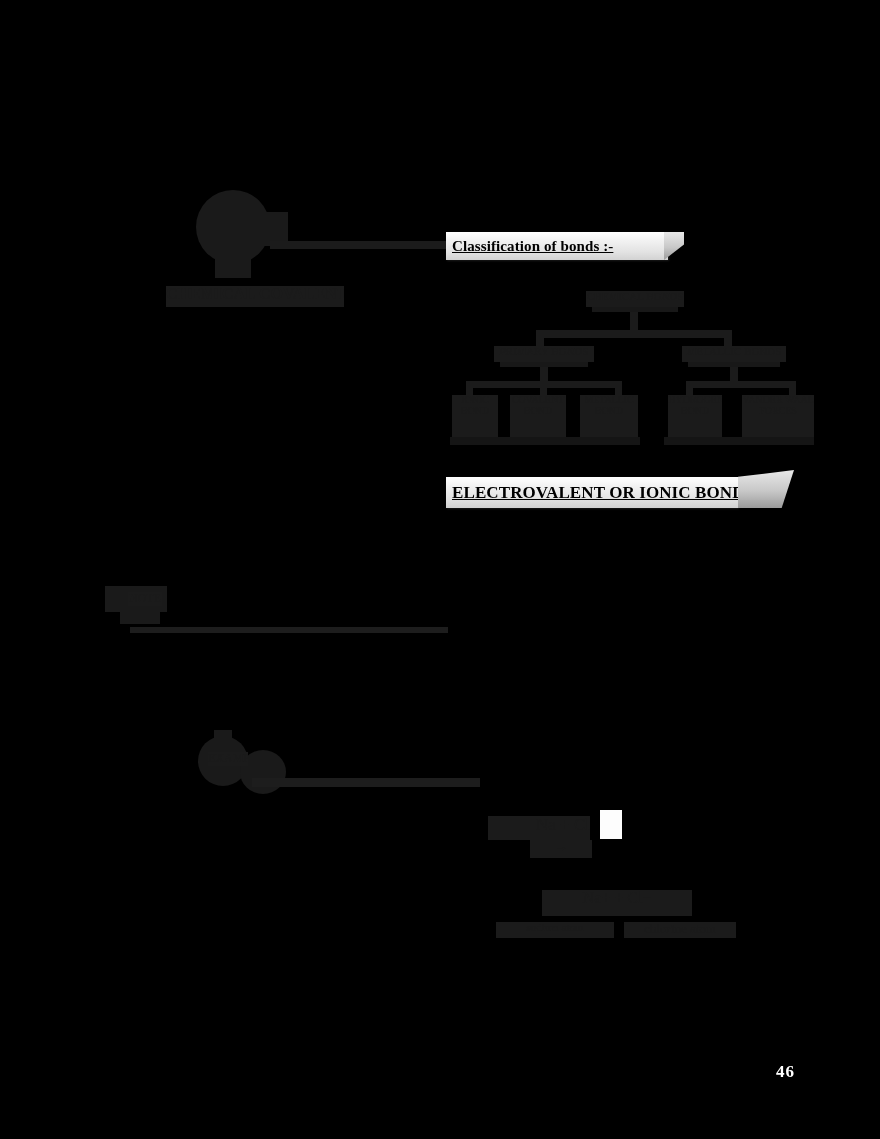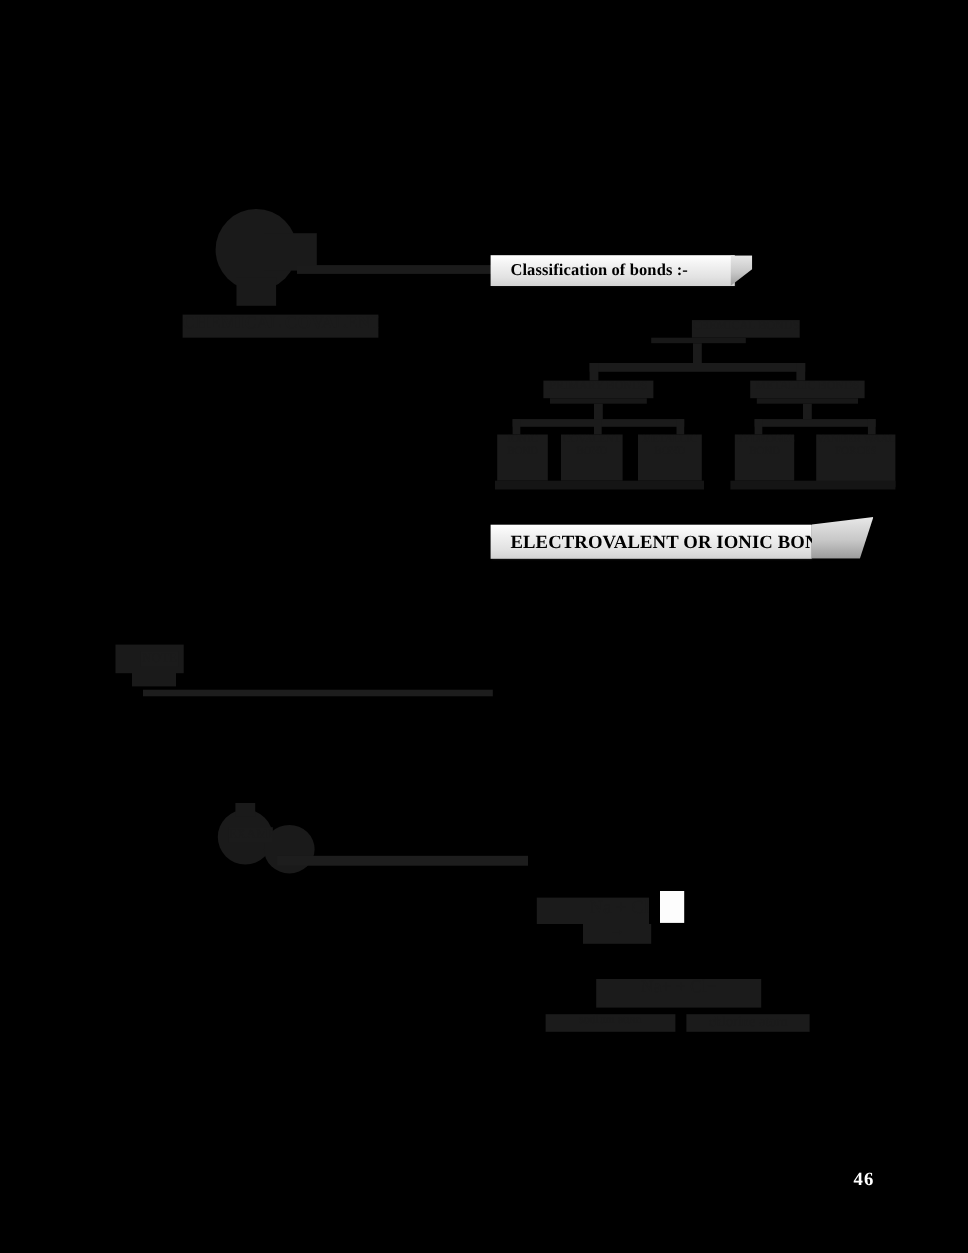--- a/index.html
+++ b/index.html
@@ -43,22 +43,23 @@
     align-items: center;
     background: linear-gradient(180deg, #ffffff 0%, #f2f2f2 30%, #e2e2e2 72%, #d2d2d2 100%);
     color: #000000;
     font-family: "Liberation Serif", serif;
     font-weight: bold;
     letter-spacing: 0.1px;
     box-shadow: 1px 1px 2px rgba(255,255,255,0.10);
   }
   .ribbon .ribbon-label {
     display: block;
-    padding-left: 18px;
+    padding-left: 6px;
     white-space: nowrap;
+    text-decoration: underline;
   }
   .ribbon-tail {
     position: absolute;
     background: linear-gradient(180deg, #e8e8e8 0%, #c8c8c8 55%, #9b9b9b 100%);
   }
 
   
   .band {
     position: absolute;
     display: flex;
@@ -119,21 +120,21 @@
   <div class="blob" style="left:166px; top:286px; width:178px; height:21px; font-size:16px; font-weight:bold;">CHEMICAL COVALENT</div>
 
   <div class="connector" style="left:270px; top:241px; width:180px; height:8px;"></div>
 
   <div class="ribbon" style="left:446px; top:232px; width:222px; height:28px; font-size:15px;">
     <span class="ribbon-label">Classification of bonds :-</span>
   </div>
   <div class="ribbon-tail" style="left:664px; top:232px; width:20px; height:28px;
               clip-path: polygon(0 0, 100% 0, 100% 45%, 0 100%);"></div>
 
-  <div class="blob" style="left:586px; top:291px; width:98px; height:16px; font-size:11px;margin-left:43px;">CHEMICAL BONDS</div>
+  <div class="blob" style="left:586px; top:291px; width:98px; height:16px; font-size:11px;">CHEMICAL BONDS</div>
   <div class="blob soft" style="left:592px; top:307px; width:86px; height:5px;"></div>
 
   <div class="connector" style="left:630px; top:312px; width:8px; height:18px;"></div>
 
   <div class="connector" style="left:536px; top:330px; width:196px; height:8px;"></div>
   <div class="connector" style="left:536px; top:330px; width:8px; height:16px;"></div>
   <div class="connector" style="left:724px; top:330px; width:8px; height:16px;"></div>
 
   <div class="blob" style="left:494px; top:346px; width:100px; height:16px; font-size:11px;">PRIMARY BONDS</div>
   <div class="blob" style="left:682px; top:346px; width:104px; height:16px; font-size:11px;">METALLIC BONDS</div>

